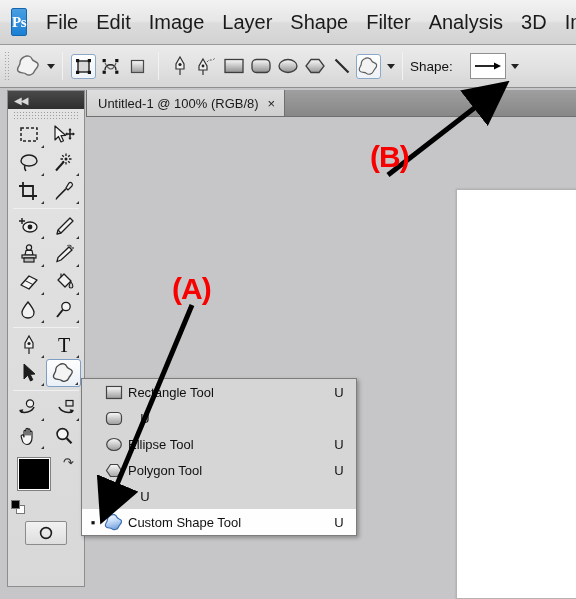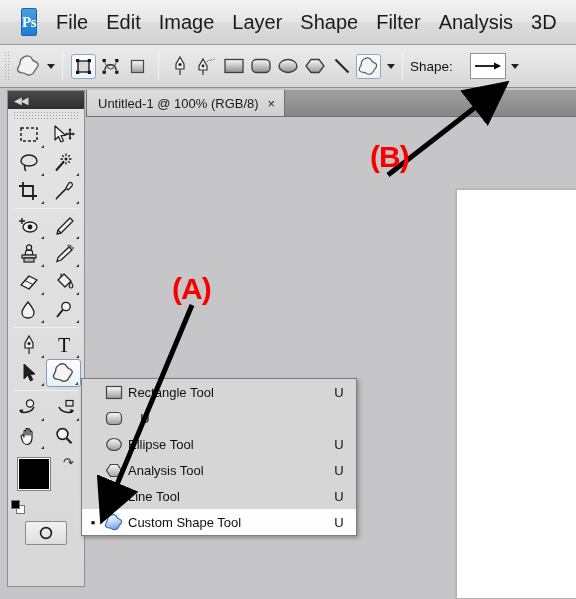--- a/index.html
+++ b/index.html
@@ -13,21 +13,21 @@
   #app { position: relative; width: 576px; height: 599px; }
 
   
   .menubar {
     position: absolute; left: 0; top: 0; width: 576px; height: 45px;
     background: linear-gradient(to bottom, #f2f2f2 0%, #e6e6e6 48%, #dcdcdc 52%, #d2d2d2 100%);
     border-bottom: 1px solid #9a9a9a;
     display: flex; align-items: center;
   }
   .ps-logo {
-    width: 30px; height: 28px; margin-left: 21px; margin-right: 10px;
+    width: 30px; height: 28px; margin-left: 11px; margin-right: 10px;
     background: linear-gradient(to bottom, #4a9ee0 0%, #1a7fd4 100%);
     border: 1px solid #1565ae; border-radius: 2px;
     color: #fff; font-weight: bold; font-size: 15px;
     display: flex; align-items: center; justify-content: center;
     font-family: "Liberation Serif", serif;
     letter-spacing: -0.5px;
   }
   .menu-item {
     font-size: 20px; color: #1a1a1a; padding: 3px 9px; white-space: nowrap;
   }
@@ -600,32 +600,31 @@
         <svg width="18" height="15" viewBox="0 0 18 15">
           <defs>
               <linearGradient id="mg4" x1="0" y1="0" x2="0" y2="1">
             <stop offset="0" stop-color="#fbfbfb"></stop>
                 <stop offset="1" stop-color="#a6a6a6"></stop>
           </linearGradient>
             </defs>
           <polygon points="5.5,1.5 12.5,1.5 16.5,7.5 12.5,13.5 5.5,13.5 1.5,7.5" fill="url(#mg4)" stroke="#444" stroke-width="1.2"></polygon>
         </svg>
       </span>
-      <span class="fo-label">Analysis Tool</span>
+      <span class="fo-label">Polygon Tool</span>
       <span class="fo-key">U</span>
     </div>
 
     <div class="fo-row">
       <span class="fo-bullet"></span>
       <span class="fo-icon">
         <svg width="18" height="15" viewBox="0 0 18 15">
           <line x1="2.5" y1="2" x2="15.5" y2="13" stroke="#2a2a2a" stroke-width="1.9"></line>
         </svg>
       </span>
-      <span class="fo-label">Line Tool</span>
       <span class="fo-key">U</span>
     </div>
 
     <div class="fo-row active">
       <span class="fo-bullet">▪</span>
       <span class="fo-icon">
         <svg width="22" height="19" viewBox="0 0 27 24">
           <defs>
               <linearGradient id="csg" x1="0" y1="0" x2="0.3" y2="1">
             <stop offset="0" stop-color="#ffffff"></stop>

